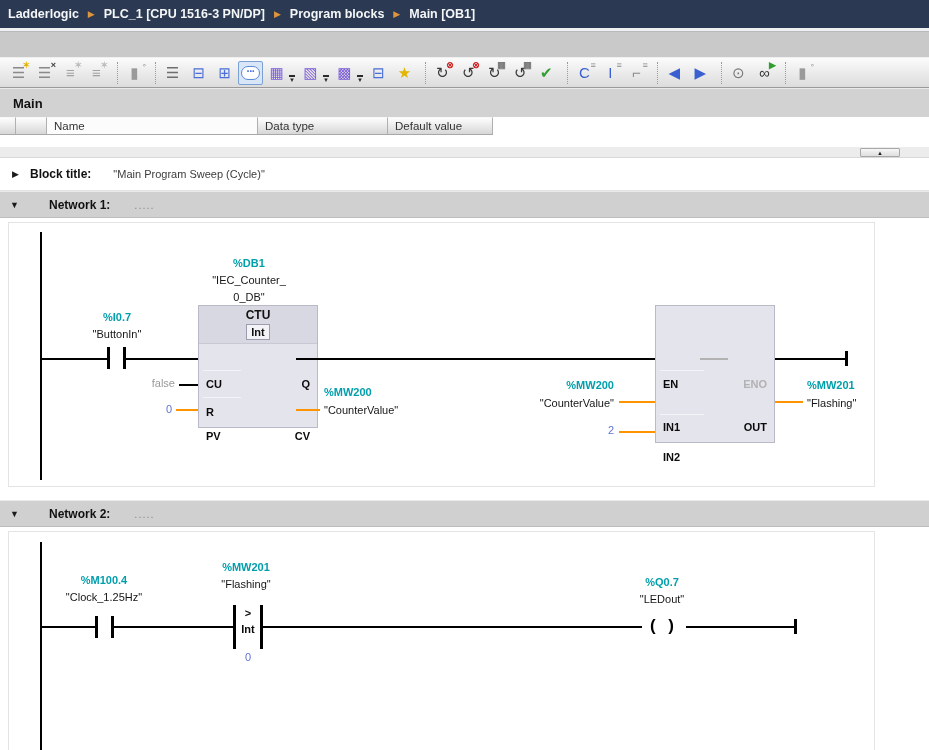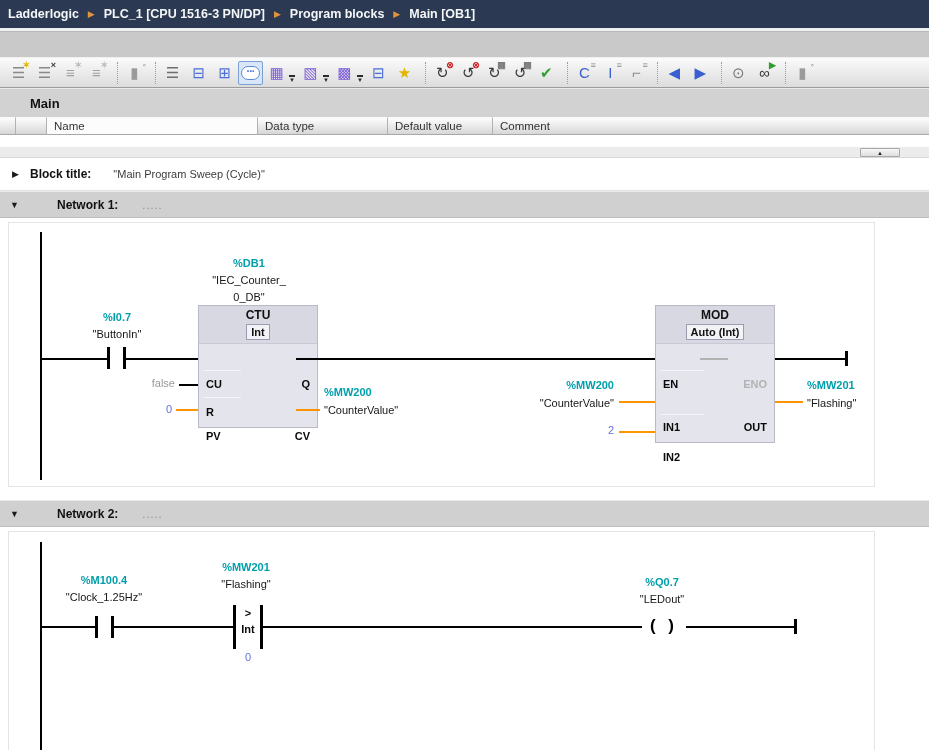--- a/index.html
+++ b/index.html
@@ -27,21 +27,21 @@
              width:19px; height:14px; border:1.5px solid #5b8ad6; border-radius:8px; background:#fff;
              font-size:11px; font-weight:bold; letter-spacing:-1px; padding-bottom:3px; }
   .tb-badge { position:absolute; right:0px; top:-1px; font-size:9px; font-weight:bold; }
   .tb-caret { font-size:6px; color:#2a2a2a; align-self:flex-end; padding-bottom:4px; margin:0 2px 0 -1px;
               border-top:2px solid #2a2a2a; line-height:1; }
   .tb-sep { width:5px; height:22px; border-right:1px dotted #9a9a9a; margin:0 3px; }
 
   
   .mainrow { position:absolute; left:0; top:88px; width:929px; height:29px; background:#d2d2d2;
              border-top:1px solid #e9e9e9; display:flex; align-items:center; }
-  .mainrow .ttl { font-size:13px; font-weight:bold; color:#111; margin-left:30px; }
+  .mainrow .ttl { font-size:13px; font-weight:bold; color:#111; margin-left:13px; }
 
   
   .ifhdr { position:absolute; left:0; top:117px; width:929px; height:30px; display:flex; }
   .hcell { height:18px; background:linear-gradient(#fdfdfd,#d7d7d7); border-right:1px solid #b0b0b0;
            border-bottom:1px solid #a8a8a8; border-top:1px solid #f8f8f8;
            font-size:11.5px; color:#333; display:flex; align-items:center; padding-left:7px; }
   .hcell.sel { background:#fcfcfc; }
   .hc0 { width:16px; } .hc1 { width:31px; } .hc-name { width:211px; } .hc-dt { width:130px; }
   .hc-dv { width:105px; } .hc-cm { flex:1; border-right:none; }
 
@@ -55,21 +55,21 @@
   .btrow { position:absolute; left:0; top:158px; width:929px; height:33px; background:#fff;
            display:flex; align-items:center; border-bottom:1px solid #e2e2e2; }
   .btrow .exp { font-size:9px; color:#1a1a1a; margin-left:12px; width:14px; }
   .btrow .lbl { font-size:12px; font-weight:bold; color:#111; margin-left:4px; }
   .btrow .val { font-size:11px; color:#3c3c3c; margin-left:22px; }
 
   
   .nethdr { position:absolute; left:0; width:929px; height:27px; background:#d0d0d0;
             border-top:1px solid #eaeaea; border-bottom:1px solid #bdbdbd; display:flex; align-items:center; }
   .nethdr .exp { font-size:9px; color:#1a1a1a; margin-left:10px; width:14px; }
-  .nethdr .lbl { font-size:12px; font-weight:bold; color:#111; margin-left:33px; }
+  .nethdr .lbl { font-size:12px; font-weight:bold; color:#111; margin-left:25px; }
   .nethdr .cmt { font-size:11px; color:#8e8e8e; margin-left:24px; letter-spacing:1px; }
 
   
   .netbox { position:absolute; left:8px; width:867px; background:#fff; border:1px solid #e4e4e4; }
   .rail { position:absolute; width:2px; background:#000; }
   .wire { position:absolute; height:2px; background:#000; }
   .wire.orange { background:#ff9300; }
   .cbar { position:absolute; width:3px; background:#000; }
   .tick { position:absolute; width:3px; background:#000; }
 
@@ -221,21 +221,20 @@
   <div class="mainrow">
     <span class="ttl">Main</span>
   </div>
 
   <div class="ifhdr">
     <div class="hcell hc0"></div>
     <div class="hcell hc1"></div>
     <div class="hcell hc-name sel">Name</div>
     <div class="hcell hc-dt">Data type</div>
     <div class="hcell hc-dv">Default value</div>
-    <div class="hcell hc-cm">Comment</div>
   </div>
   <div class="thinstrip">
     <div class="collapse-btn">▲</div>
   </div>
 
   <div class="btrow">
     <span class="exp">▶</span>
     <span class="lbl">Block title:</span>
     <span class="val">"Main Program Sweep (Cycle)"</span>
   </div>
@@ -286,24 +285,20 @@
 
     <div class="wire orange" style="left:287px; top:186px; width:24px;"></div>
     <div class="lad-label la" style="left:315px; top:160px; width:150px; line-height:18px;">
       <div class="addr">%MW200</div>
       <div class="nm">"CounterValue"</div>
     </div>
 
     <div class="wire" style="left:287px; top:135px; width:359px;"></div>
 
     <div class="ladblock" style="left:646px; top:82px; width:120px; height:138px;">
-      <div class="lb-head">
-        <div class="lb-title">MOD</div>
-        <span class="typebox">Auto (Int)</span>
-      </div>
       <span class="pin" style="left:7px; top:46px;">EN</span>
       <span class="pin gray" style="right:7px; top:46px;">ENO</span>
       <div class="enodash" style="left:44px; top:52px; width:28px;"></div>
       <span class="pin" style="left:7px; top:89px;">IN1</span>
       <span class="pin" style="left:7px; top:119px;">IN2</span>
       <span class="pin" style="right:7px; top:89px;">OUT</span>
       <div class="pinsep" style="left:4px; top:64px; width:44px;"></div>
       <div class="pinsep" style="left:4px; top:108px; width:44px;"></div>
     </div>
 

